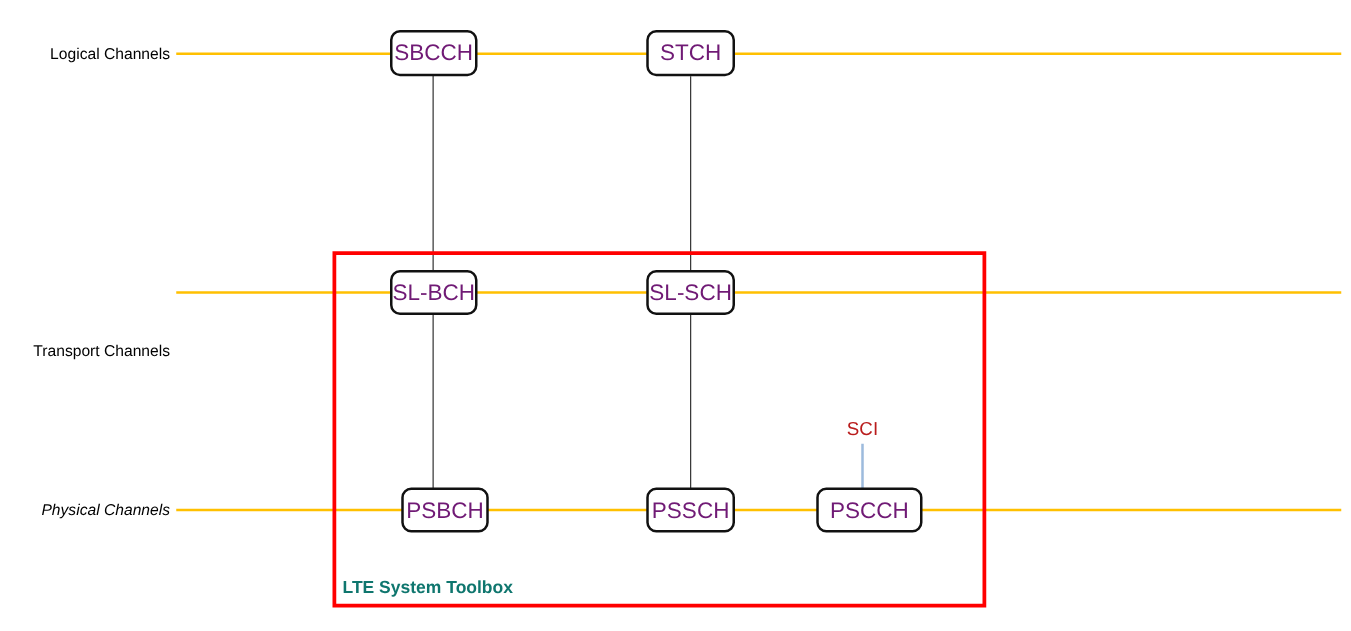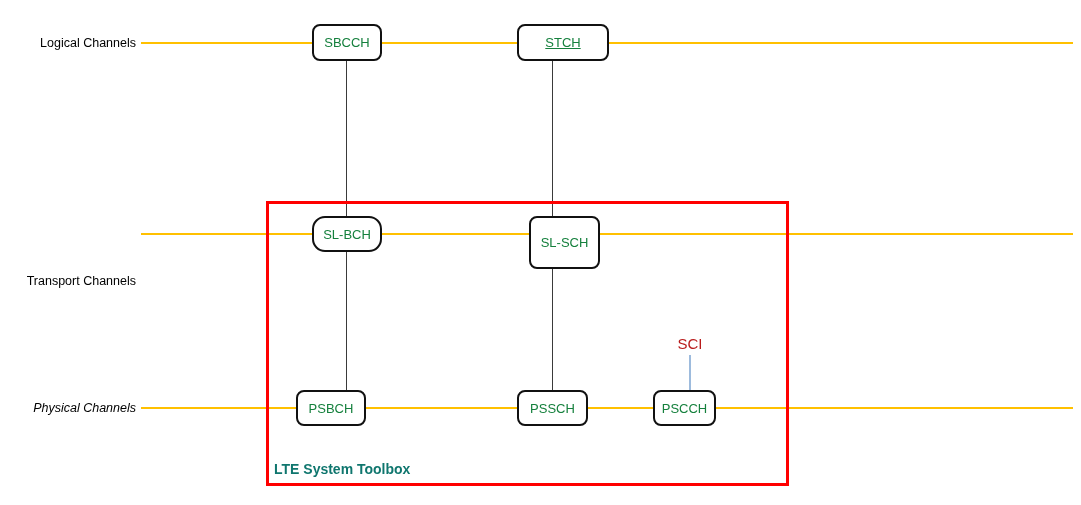--- a/index.html
+++ b/index.html
@@ -57,22 +57,22 @@
   
   .node {
     position: absolute;
     box-sizing: border-box;
     background: #ffffff;
     border: 2.5px solid #111111;
     border-radius: 8px;
     display: flex;
     align-items: center;
     justify-content: center;
-    font-size: 13px;
-    color: #15803d;
+    font-size: 18px;
+    color: #701a75;
     z-index: 4;
   }
   
   .sci-line {
     position: absolute;
     left: 689px;
     top: 355px;
     width: 1.5px;
     height: 36px;
     background: #9DBBDD;
@@ -117,27 +117,27 @@
   <div class="row-label" style="top:400px;font-style:italic;">Physical Channels</div>
 
   <div class="vline" style="left:346px;top:60px;height:157px;"></div>
   <div class="vline" style="left:552px;top:61px;height:156px;"></div>
   <div class="vline" style="left:346px;top:251px;height:140px;"></div>
   <div class="vline" style="left:552px;top:251px;height:140px;"></div>
 
   <div class="toolbox-box"></div>
 
   <div class="node" style="left:312px;top:24px;width:70px;height:37px;">SBCCH</div>
-  <div class="node" style="left:517px;top:24px;width:92px;height:37px;text-decoration:underline;">STCH</div>
+  <div class="node" style="left:517px;top:24px;width:71px;height:37px;">STCH</div>
 
-  <div class="node" style="left:312px;top:216px;width:70px;height:36px;border-radius:13px;">SL-BCH</div>
-  <div class="node" style="left:517px;top:216px;width:71px;height:53px;margin-left:12px;">SL-SCH</div>
+  <div class="node" style="left:312px;top:216px;width:70px;height:36px;">SL-BCH</div>
+  <div class="node" style="left:517px;top:216px;width:71px;height:36px;">SL-SCH</div>
 
-  <div class="node" style="left:296px;top:390px;width:70px;height:36px;">PSBCH</div>
+  <div class="node" style="left:321px;top:390px;width:70px;height:36px;">PSBCH</div>
   <div class="node" style="left:517px;top:390px;width:71px;height:36px;text-align:right;">PSSCH</div>
-  <div class="node" style="left:653px;top:390px;width:63px;height:36px;">PSCCH</div>
+  <div class="node" style="left:653px;top:390px;width:85px;height:36px;">PSCCH</div>
 
   <div class="sci-line"></div>
   <div class="sci-label">SCI</div>
 
   <div class="toolbox-label">LTE System Toolbox</div>
 
 </div>
 
 </body></html>

